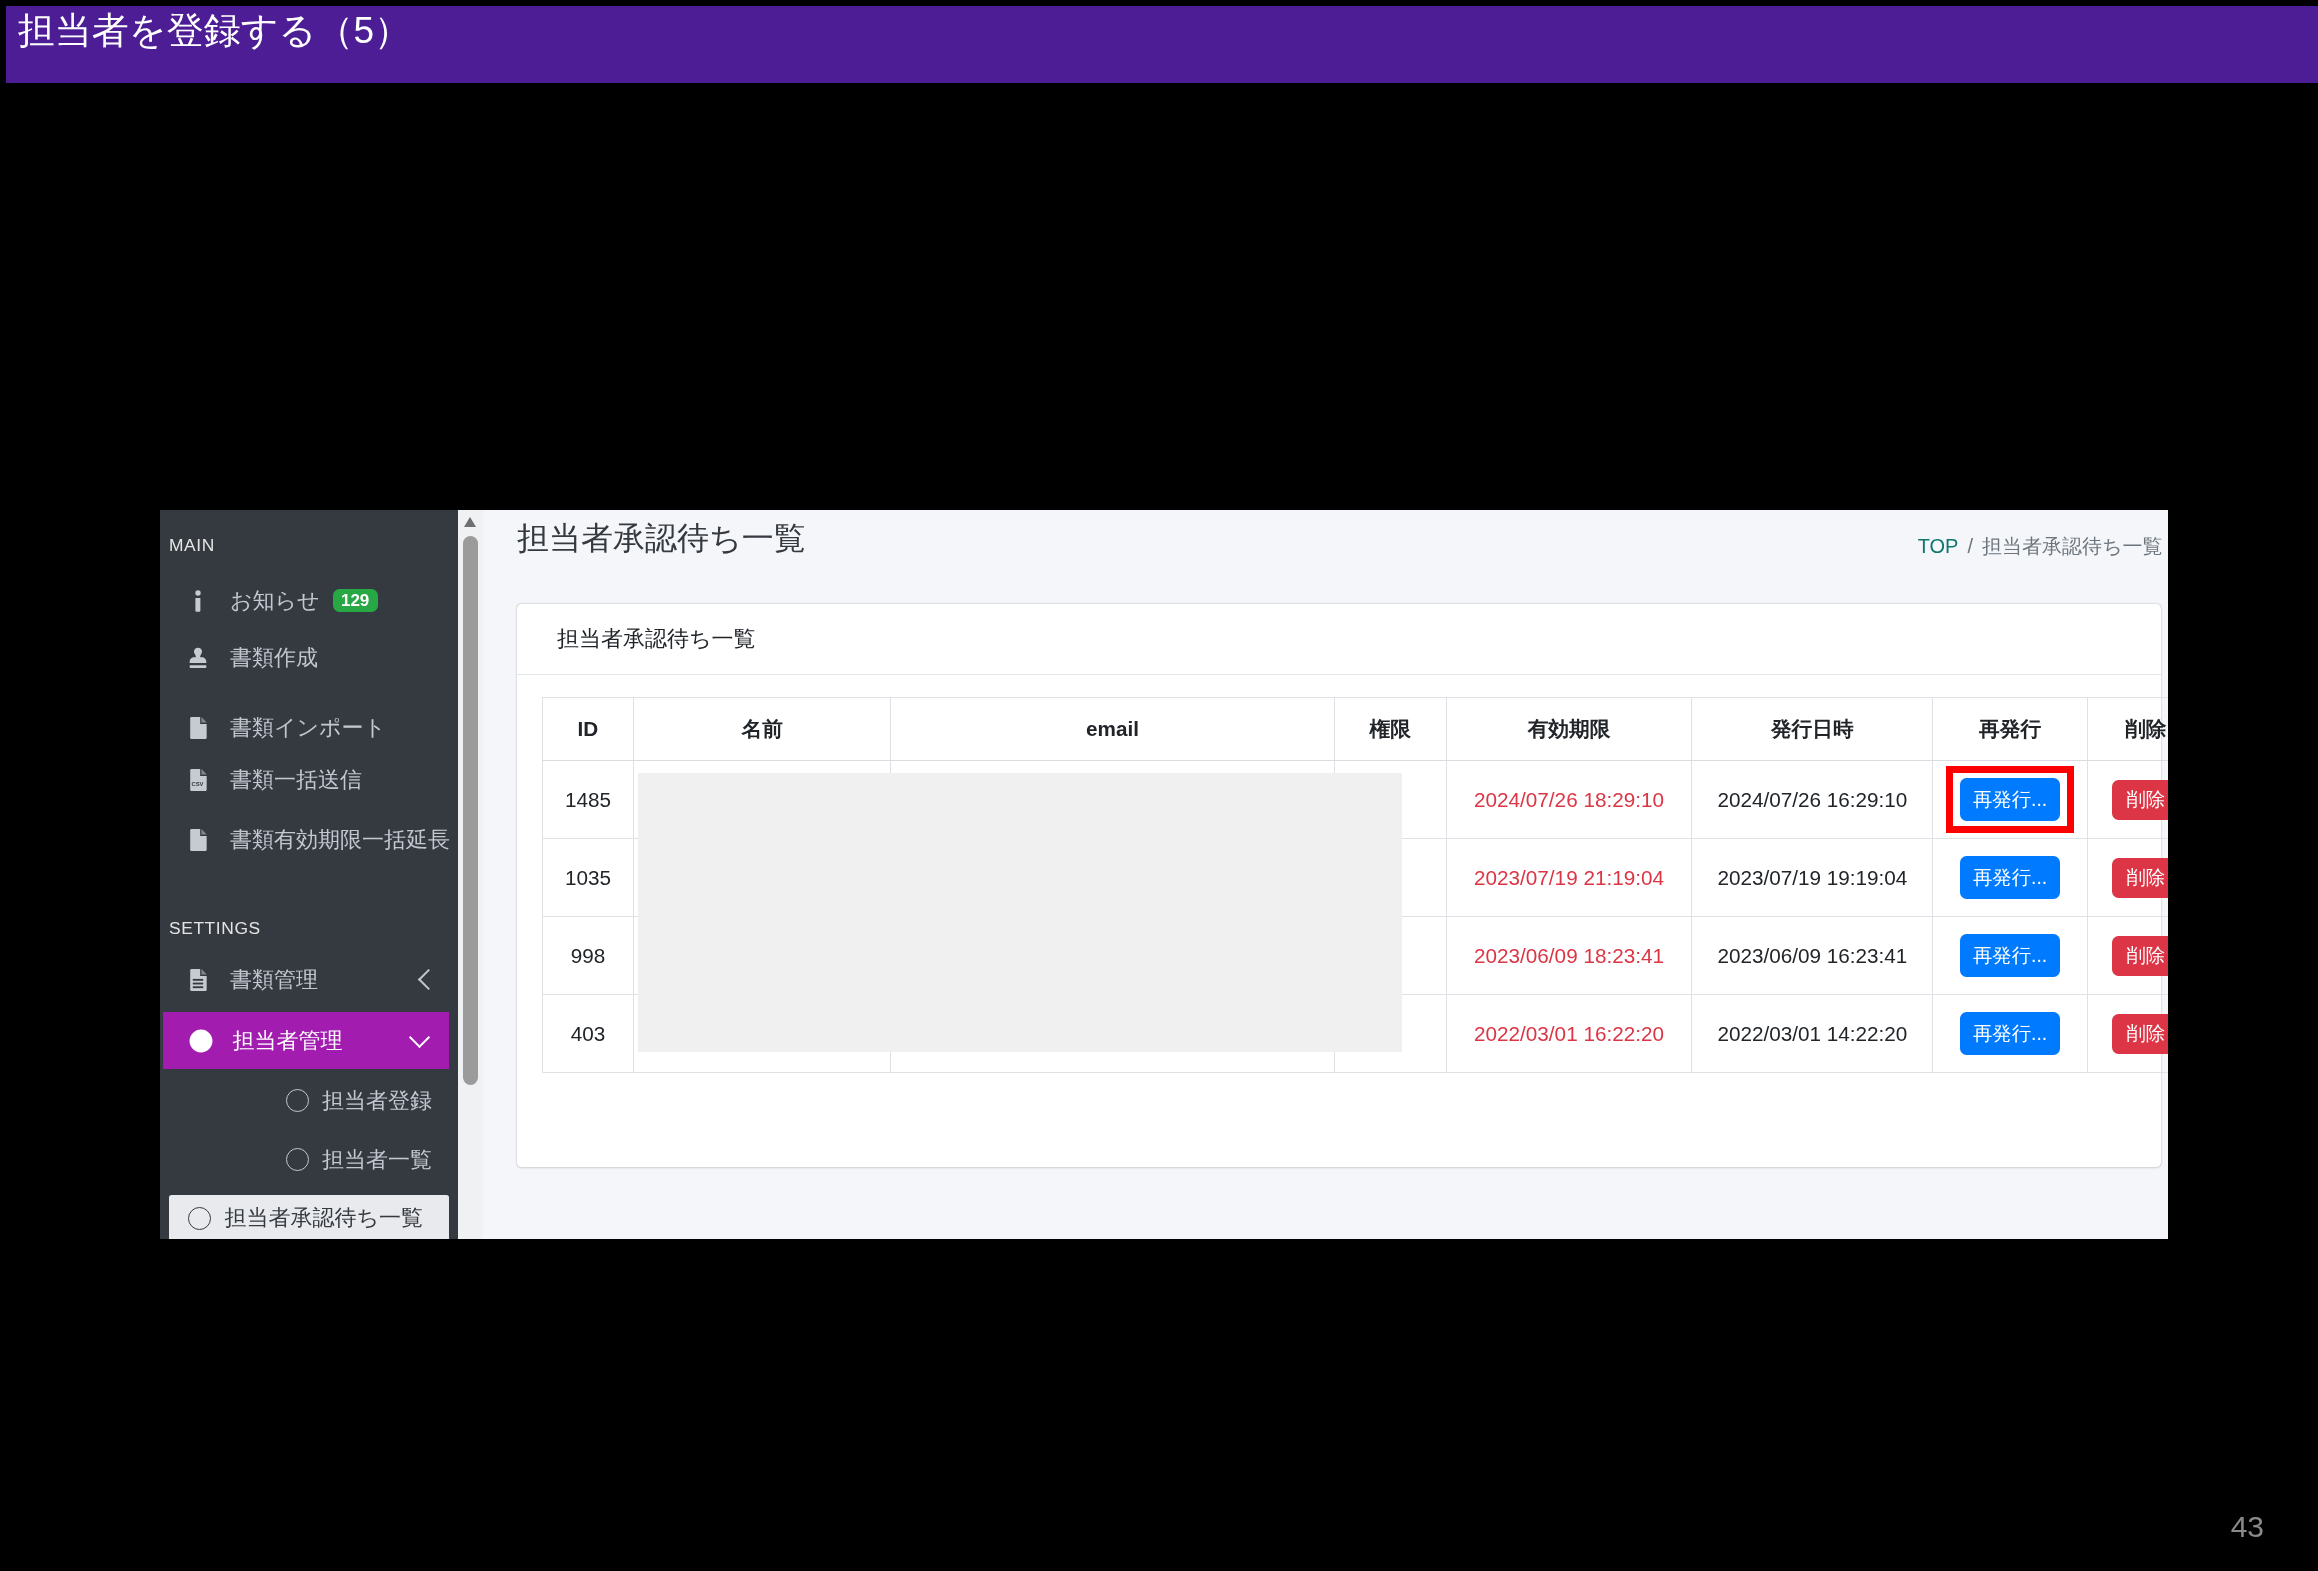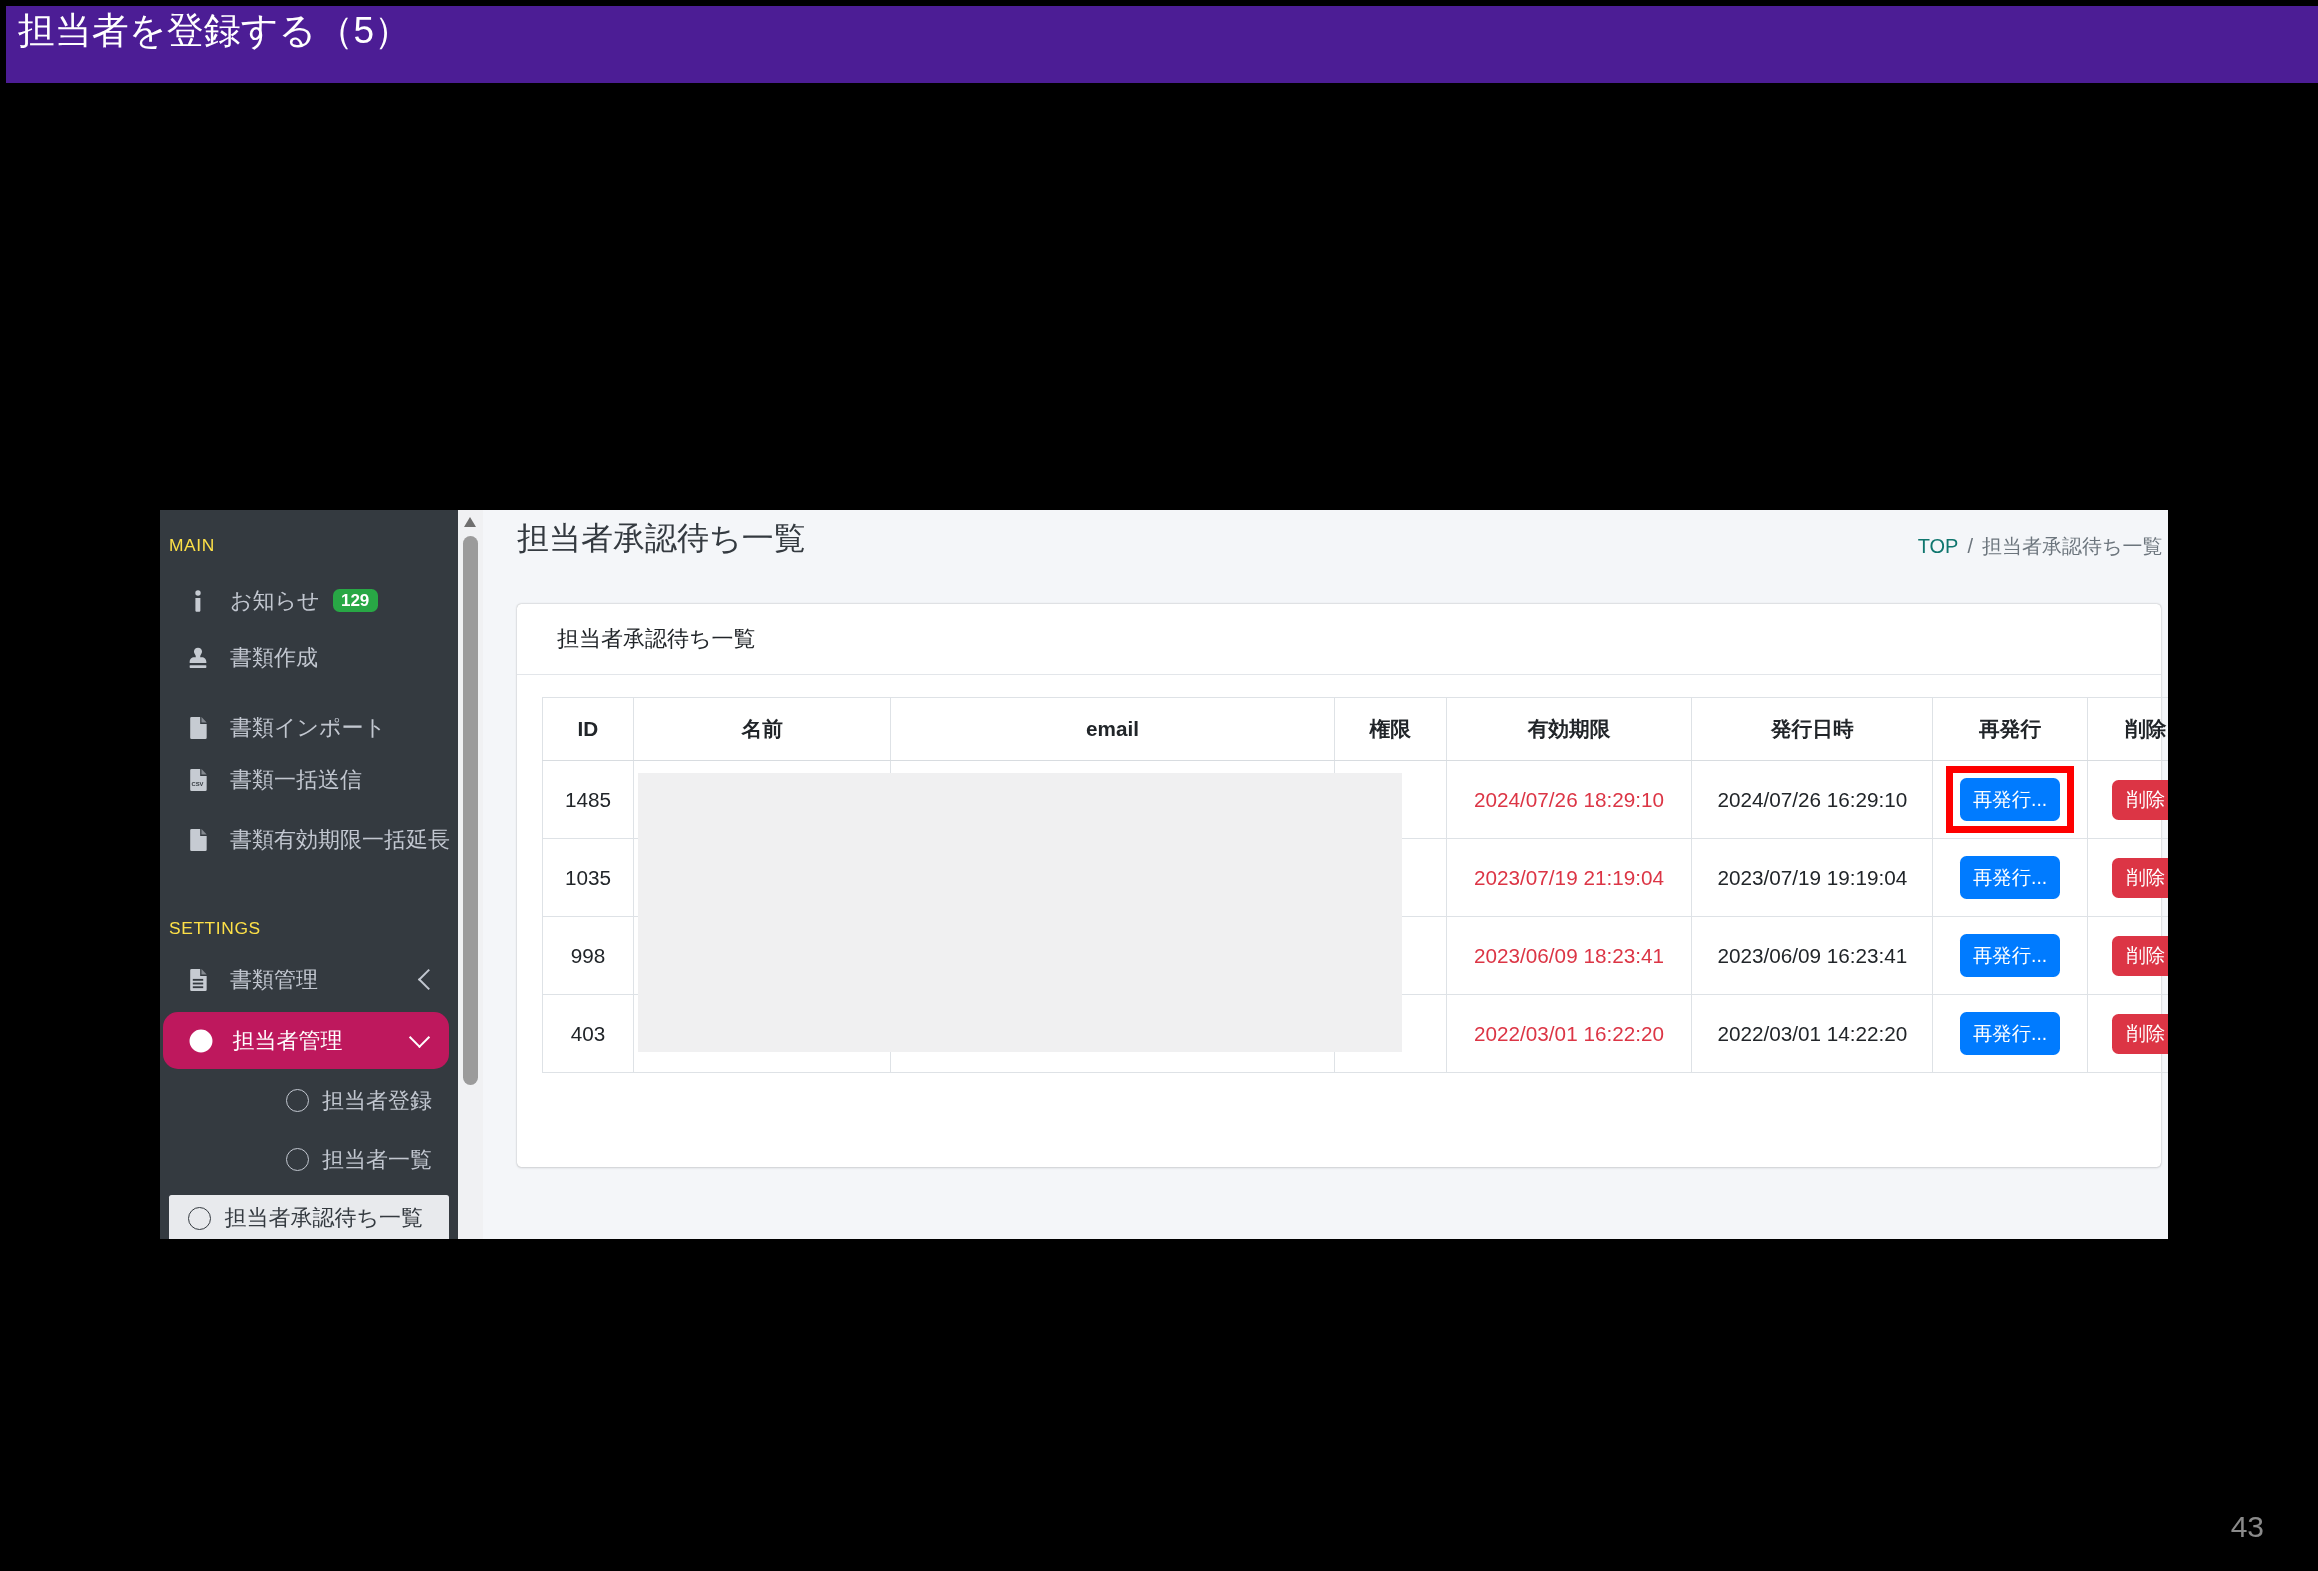--- a/index.html
+++ b/index.html
@@ -12,27 +12,27 @@
     font-size:37px;font-weight:500;padding-left:12px;box-sizing:border-box;}
   .page-num{position:absolute;right:55px;top:1510px;color:#8a8a8a;font-size:30px;}
 
   
   .shot{position:absolute;left:160px;top:510px;width:2008px;height:729px;
         background:#f4f6f9;overflow:hidden;}
 
   
   .sidebar{position:absolute;left:0;top:0;width:298px;height:729px;background:#343a40;}
   .side-label{position:absolute;left:9px;right:0;height:22px;display:flex;align-items:center;
-    color:#fde047;font-size:17.4px;font-weight:500;letter-spacing:0.6px;}
+    color:#e5e5e5;font-size:17.4px;font-weight:500;letter-spacing:0.6px;}
   .side-item{position:absolute;left:0;right:0;height:45px;display:flex;align-items:center;
     padding-left:23px;box-sizing:border-box;color:#c2c7d0;font-size:22px;cursor:pointer;}
   .side-item .ico{width:30px;height:30px;flex:0 0 30px;margin-right:17px;display:flex;
     align-items:center;justify-content:center;color:#c6cbd2;}
   .side-item .ico svg{width:26px;height:26px;fill:currentColor;}
-  .side-item.active-blue{left:2.6px;right:9px;background:#be185d;color:#fff;border-radius:15px;}
+  .side-item.active-blue{left:2.6px;right:9px;background:#a21caf;color:#fff;border-radius:0;}
   .side-item.active-blue .ico{color:#fff;}
   .side-sub{position:absolute;left:0;right:0;height:45px;display:flex;align-items:center;
     justify-content:flex-end;padding-right:26px;box-sizing:border-box;color:#c2c7d0;
     font-size:22px;cursor:pointer;}
   .side-sub .ring{width:23px;height:23px;border:1.9px solid currentColor;border-radius:50%;
     margin-right:13px;flex:0 0 23px;box-sizing:border-box;}
   .side-sub.active-light{left:9px;right:9px;background:#e8eaed;color:#343a40;
     border-radius:2.6px;height:46px;}
   .chev{margin-left:auto;margin-right:22px;width:13px;height:13px;
     border-left:2.6px solid currentColor;border-bottom:2.6px solid currentColor;flex:0 0 13px;}

